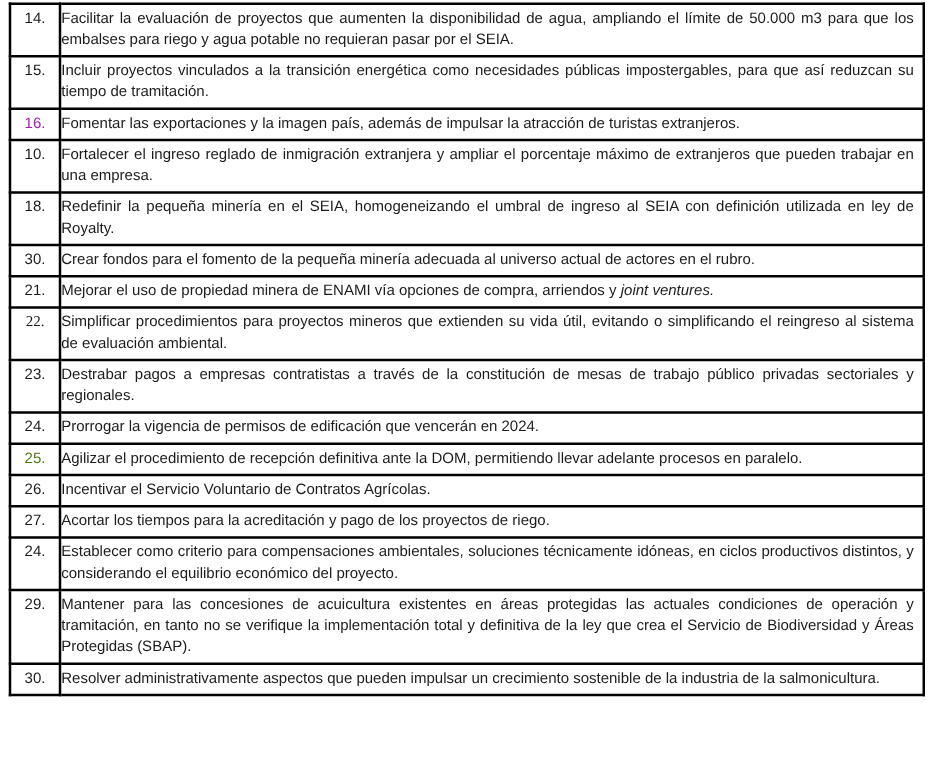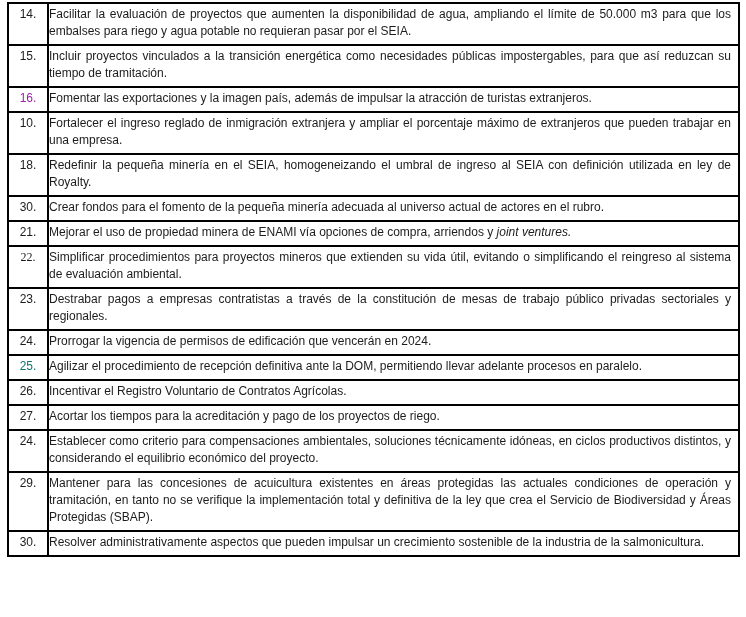--- a/index.html
+++ b/index.html
@@ -95,27 +95,27 @@
     <td class="num-cell" style="border-color: rgb(0, 0, 0); color: rgb(28, 28, 28);">23.</td>
     <td class="text-cell" style="border-color: rgb(0, 0, 0); color: rgb(28, 28, 28);"><span>Destrabar pagos a empresas contratistas a través de la constitución de mesas de trabajo público privadas sectoriales y regionales.</span></td>
   </tr>
 
   <tr>
     <td class="num-cell" style="border-color: rgb(0, 0, 0); color: rgb(28, 28, 28);">24.</td>
     <td class="text-cell" style="border-color: rgb(0, 0, 0); color: rgb(28, 28, 28);"><span>Prorrogar la vigencia de permisos de edificación que vencerán en 2024.</span></td>
   </tr>
 
   <tr>
-    <td class="num-cell" style="border-color: rgb(0, 0, 0); color: #0f766e;">25.</td>
+    <td class="num-cell" style="border-color: rgb(0, 0, 0); color: #4d7c0f;">25.</td>
     <td class="text-cell" style="border-color: rgb(0, 0, 0); color: rgb(28, 28, 28);"><span>Agilizar el procedimiento de recepción definitiva ante la DOM, permitiendo llevar adelante procesos en paralelo.</span></td>
   </tr>
 
   <tr>
     <td class="num-cell" style="border-color: rgb(0, 0, 0); color: rgb(28, 28, 28);">26.</td>
-    <td class="text-cell" style="border-color: rgb(0, 0, 0); color: rgb(28, 28, 28);"><span>Incentivar el Registro Voluntario de Contratos Agrícolas.</span></td>
+    <td class="text-cell" style="border-color: rgb(0, 0, 0); color: rgb(28, 28, 28);"><span>Incentivar el Servicio Voluntario de Contratos Agrícolas.</span></td>
   </tr>
 
   <tr>
     <td class="num-cell" style="border-color: rgb(0, 0, 0); color: rgb(28, 28, 28);">27.</td>
     <td class="text-cell" style="border-color: rgb(0, 0, 0); color: rgb(28, 28, 28);"><span>Acortar los tiempos para la acreditación y pago de los proyectos de riego.</span></td>
   </tr>
 
   <tr>
     <td class="num-cell" style="border-color: rgb(0, 0, 0); color: rgb(28, 28, 28);">24.</td>
     <td class="text-cell" style="border-color: rgb(0, 0, 0); color: rgb(28, 28, 28);"><span>Establecer como criterio para compensaciones ambientales, soluciones técnicamente idóneas, en ciclos productivos distintos, y considerando el equilibrio económico del proyecto.</span></td>

